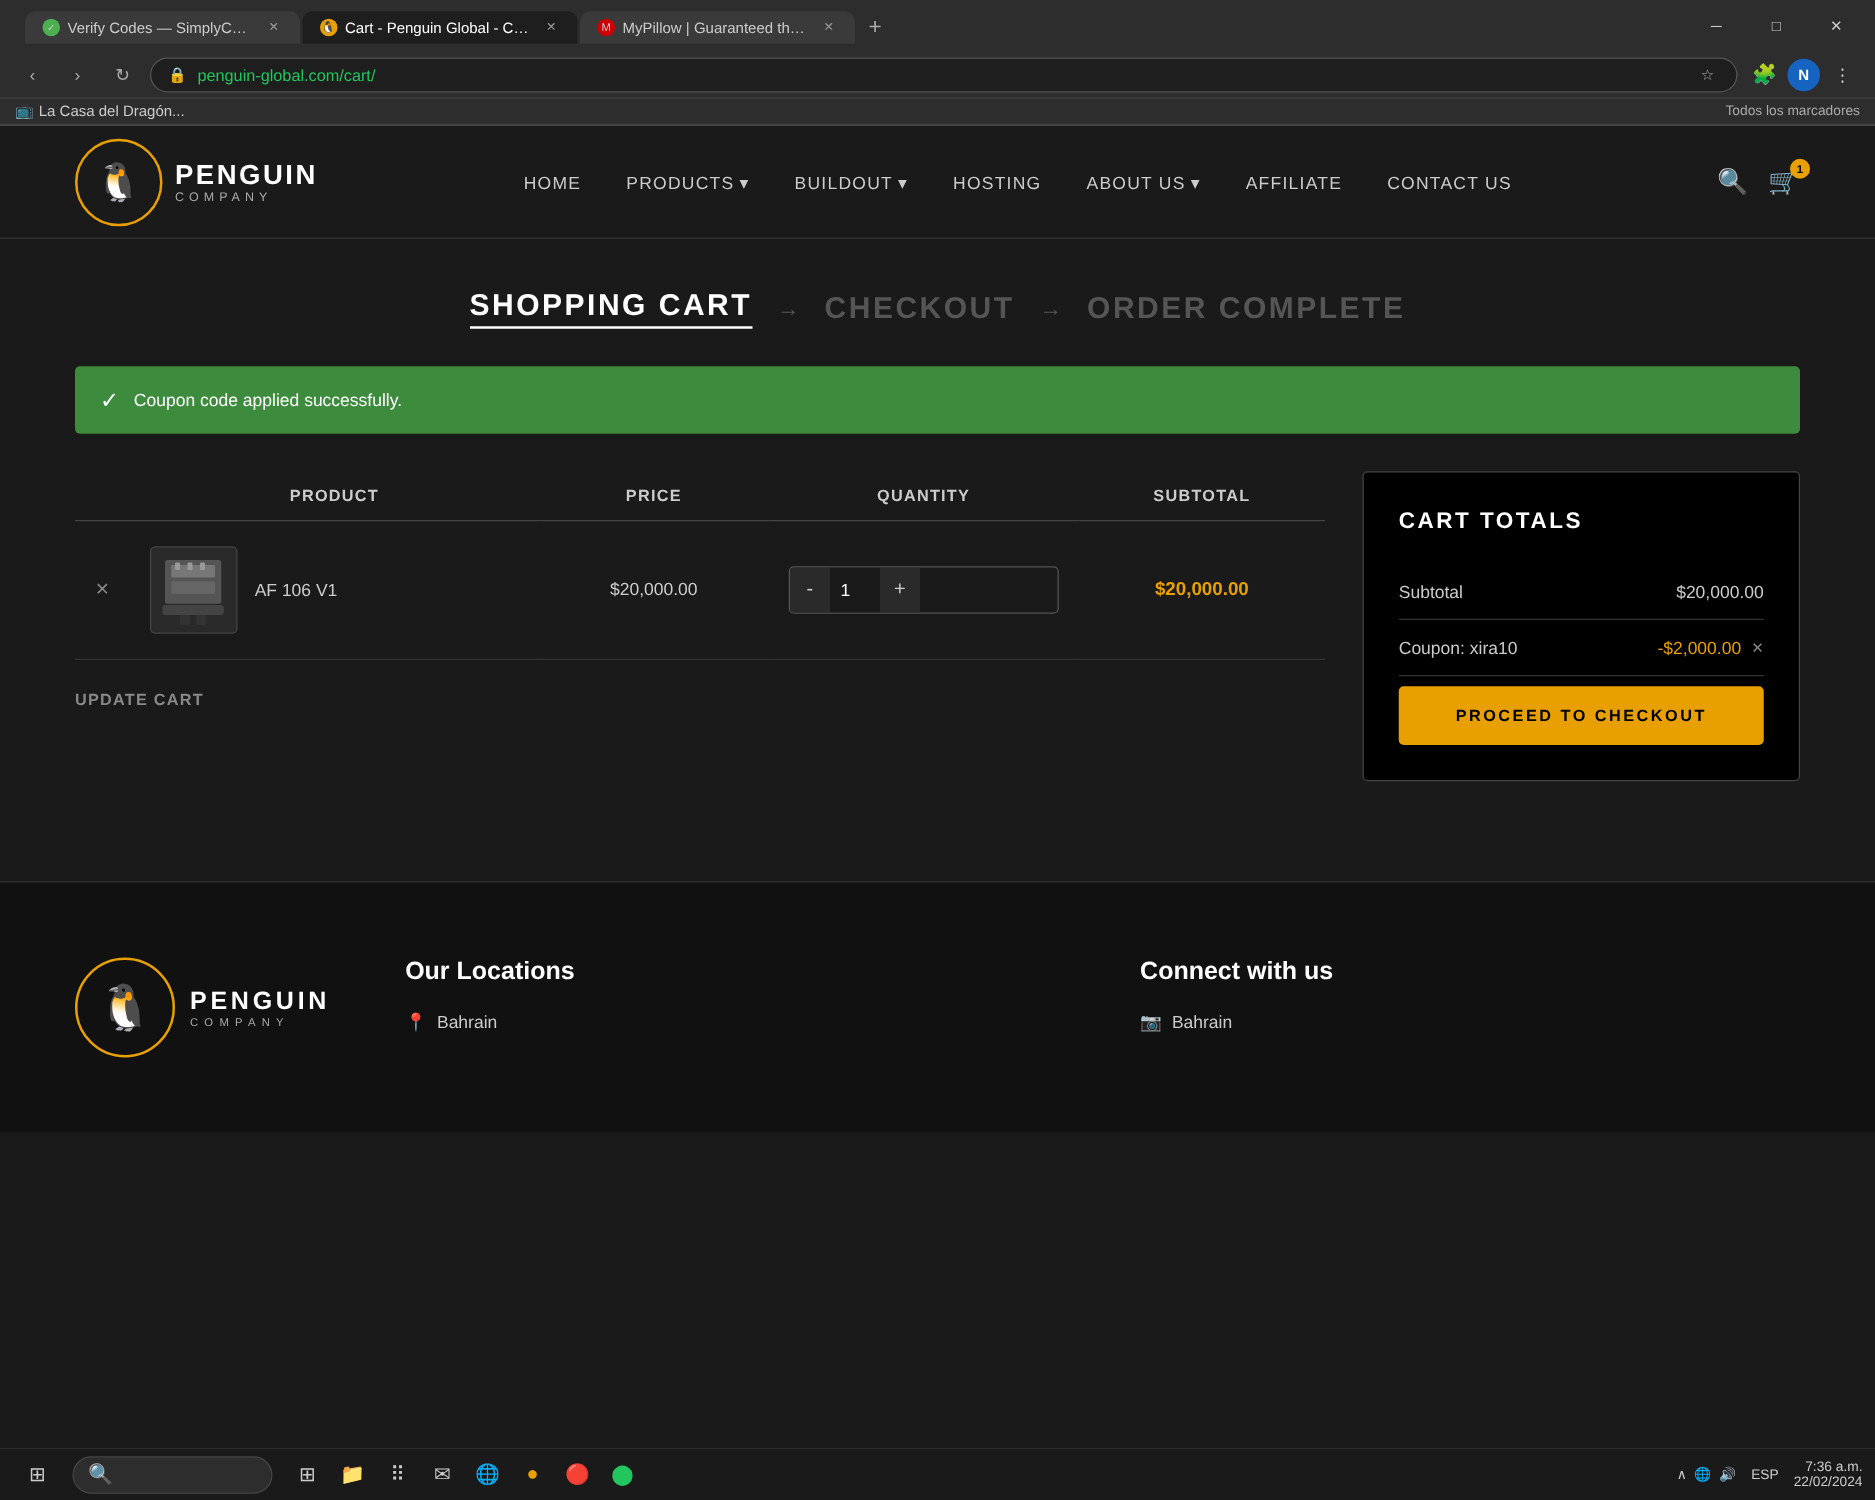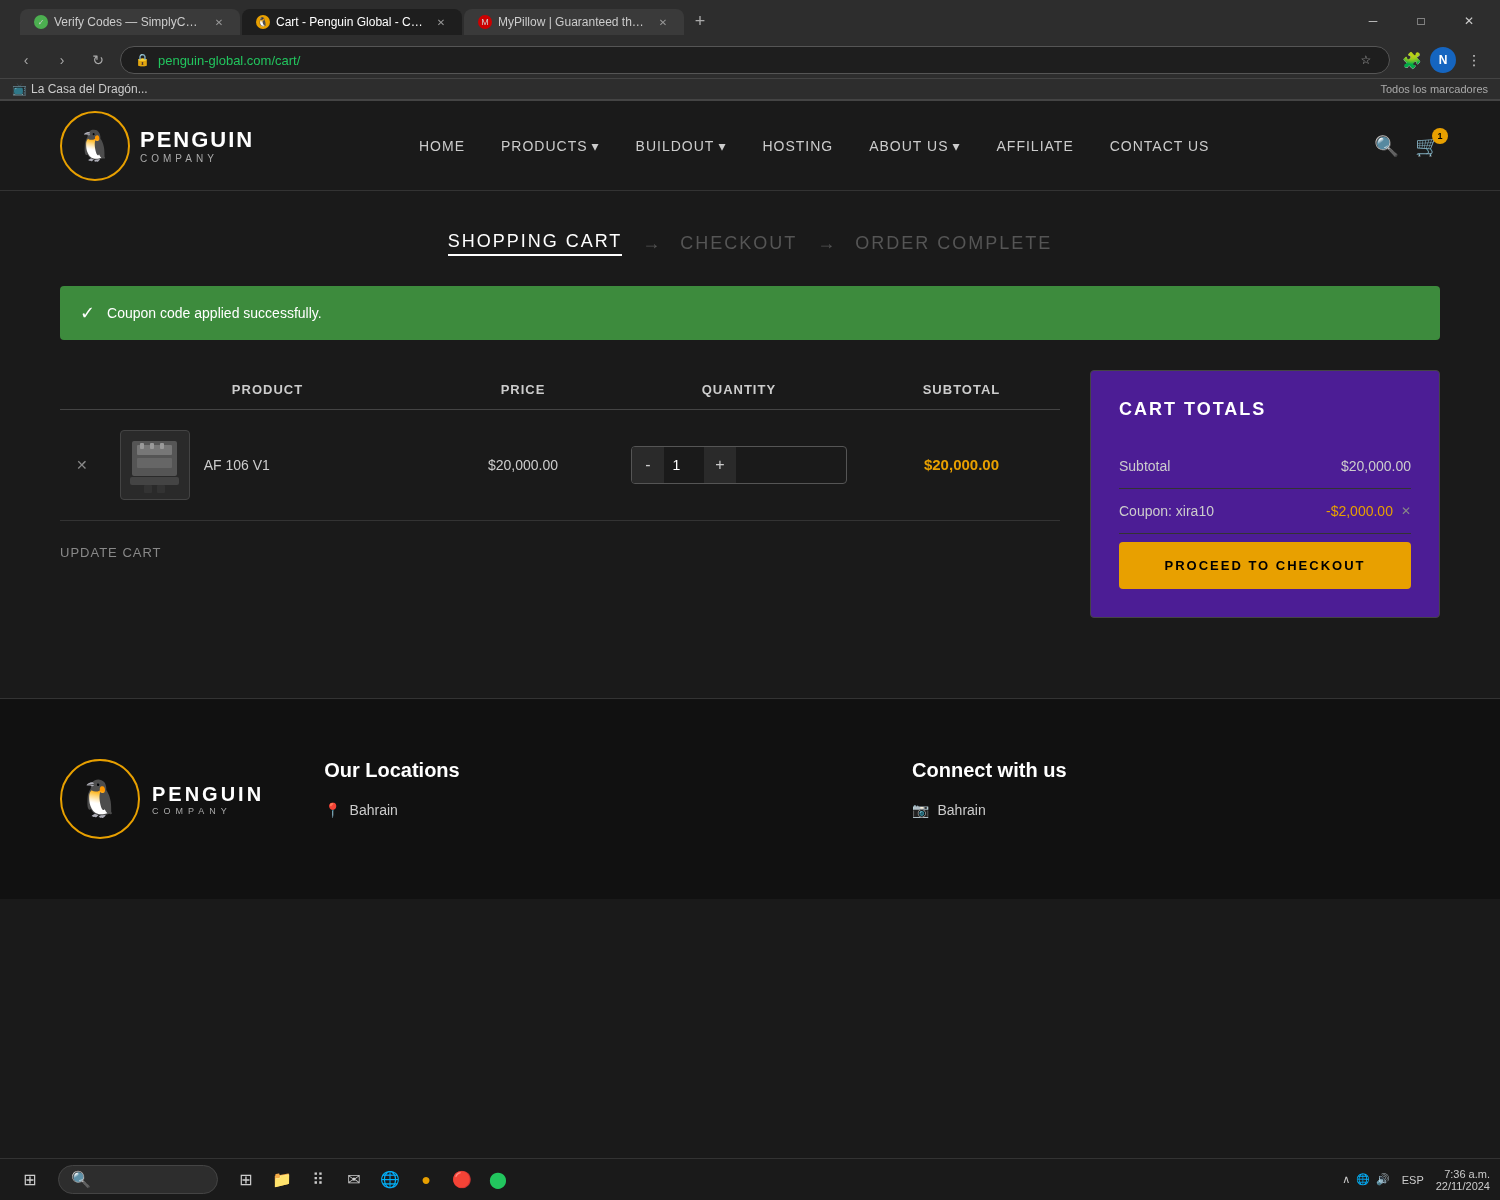--- a/index.html
+++ b/index.html
@@ -45,21 +45,21 @@
     .logo-penguin { font-size: 22px; font-weight: bold; color: #fff; letter-spacing: 2px; }
     .logo-company { font-size: 10px; color: #aaa; letter-spacing: 4px; }
     .site-nav { display: flex; align-items: center; gap: 36px; }
     .nav-item { color: #ccc; font-size: 14px; font-weight: 500; cursor: pointer; letter-spacing: 1px; display: flex; align-items: center; gap: 4px; text-decoration: none; }
     .nav-actions { display: flex; align-items: center; gap: 16px; }
     .nav-action-btn { color: #ccc; font-size: 20px; cursor: pointer; position: relative; }
     .cart-badge { position: absolute; top: -6px; right: -8px; background: #e8a000; color: #000; font-size: 9px; width: 16px; height: 16px; border-radius: 50%; display: flex; align-items: center; justify-content: center; font-weight: bold; }
 
     
     .cart-steps { display: flex; align-items: center; justify-content: center; padding: 40px 0 30px; gap: 20px; }
-    .step { font-size: 18px; font-weight: normal; letter-spacing: 2px; color: #555; }
+    .step { font-size: 24px; font-weight: bold; letter-spacing: 2px; color: #555; }
     .step.active { color: #fff; border-bottom: 2px solid #fff; padding-bottom: 2px; }
     .step-arrow { color: #555; font-size: 18px; }
 
     
     .success-banner { background: #3d8b3d; margin: 0 60px; padding: 16px 20px; border-radius: 4px; display: flex; align-items: center; gap: 12px; margin-bottom: 30px; }
     .success-icon { color: #fff; font-size: 18px; }
     .success-text { color: #fff; font-size: 14px; }
 
     
     .cart-area { display: flex; margin: 0 60px; gap: 30px; }
@@ -77,24 +77,24 @@
     .qty-control { display: flex; align-items: center; gap: 0; border: 1px solid #555; border-radius: 4px; overflow: hidden; }
     .qty-btn { width: 32px; height: 36px; background: #2a2a2a; border: none; color: #ccc; font-size: 16px; cursor: pointer; display: flex; align-items: center; justify-content: center; }
     .qty-input { width: 40px; height: 36px; background: #1a1a1a; border: none; color: #fff; text-align: center; font-size: 14px; }
     .product-subtotal { color: #e8a000; font-size: 15px; font-weight: bold; }
 
     
     .coupon-row { display: flex; align-items: center; justify-content: space-between; margin-top: 24px; }
     .coupon-input-wrap { display: flex; gap: 12px; }
     .coupon-input { background: #1a1a1a; border: 1px solid #555; border-radius: 4px; padding: 10px 16px; color: #ccc; font-size: 13px; width: 200px; }
     .apply-coupon-btn { background: #e8a000; color: #000; border: none; padding: 10px 20px; font-size: 12px; font-weight: bold; letter-spacing: 1px; cursor: pointer; border-radius: 4px; }
-    .update-cart-btn { background: transparent; color: #888; border: none; font-size: 13px; letter-spacing: 1px; cursor: pointer; font-weight: normal; }
-
-    
-    .cart-totals { width: 350px; background: #4c1d95; border: 1px solid #444; border-radius: 4px; padding: 28px 28px; height: fit-content; }
+    .update-cart-btn { background: transparent; color: #888; border: none; font-size: 13px; letter-spacing: 1px; cursor: pointer; font-weight: bold; }
+
+    
+    .cart-totals { width: 350px; background: #000000; border: 1px solid #444; border-radius: 4px; padding: 28px 28px; height: fit-content; }
     .cart-totals-title { font-size: 18px; font-weight: bold; letter-spacing: 2px; color: #fff; margin-bottom: 24px; }
     .totals-row { display: flex; justify-content: space-between; align-items: center; padding: 14px 0; border-bottom: 1px solid #333; font-size: 14px; }
     .totals-label { color: #ccc; }
     .totals-value { color: #ccc; }
     .coupon-value { color: #e8a000; display: flex; align-items: center; gap: 8px; }
     .coupon-remove { color: #888; cursor: pointer; font-size: 12px; }
     .total-row { display: flex; justify-content: space-between; align-items: center; padding: 18px 0; font-size: 16px; }
     .total-label { color: #ccc; font-weight: bold; font-size: 15px; }
     .total-value { color: #e8a000; font-size: 22px; font-weight: bold; }
     .checkout-btn { width: 100%; background: #e8a000; color: #000; border: none; padding: 16px; font-size: 13px; font-weight: bold; letter-spacing: 2px; cursor: pointer; border-radius: 4px; margin-top: 8px; }
@@ -372,16 +372,16 @@
   </div>
   <div class="taskbar-right">
     <div class="taskbar-sys-icons">
       <span style="cursor:pointer;">∧</span>
       <span>🌐</span>
       <span>🔊</span>
     </div>
     <span>ESP</span>
     <div class="taskbar-time">
       <div>7:36 a.m.</div>
-      <div>22/11/2024</div>
+      <div>22/02/2024</div>
     </div>
   </div>
 </div>
 
 </body></html>

